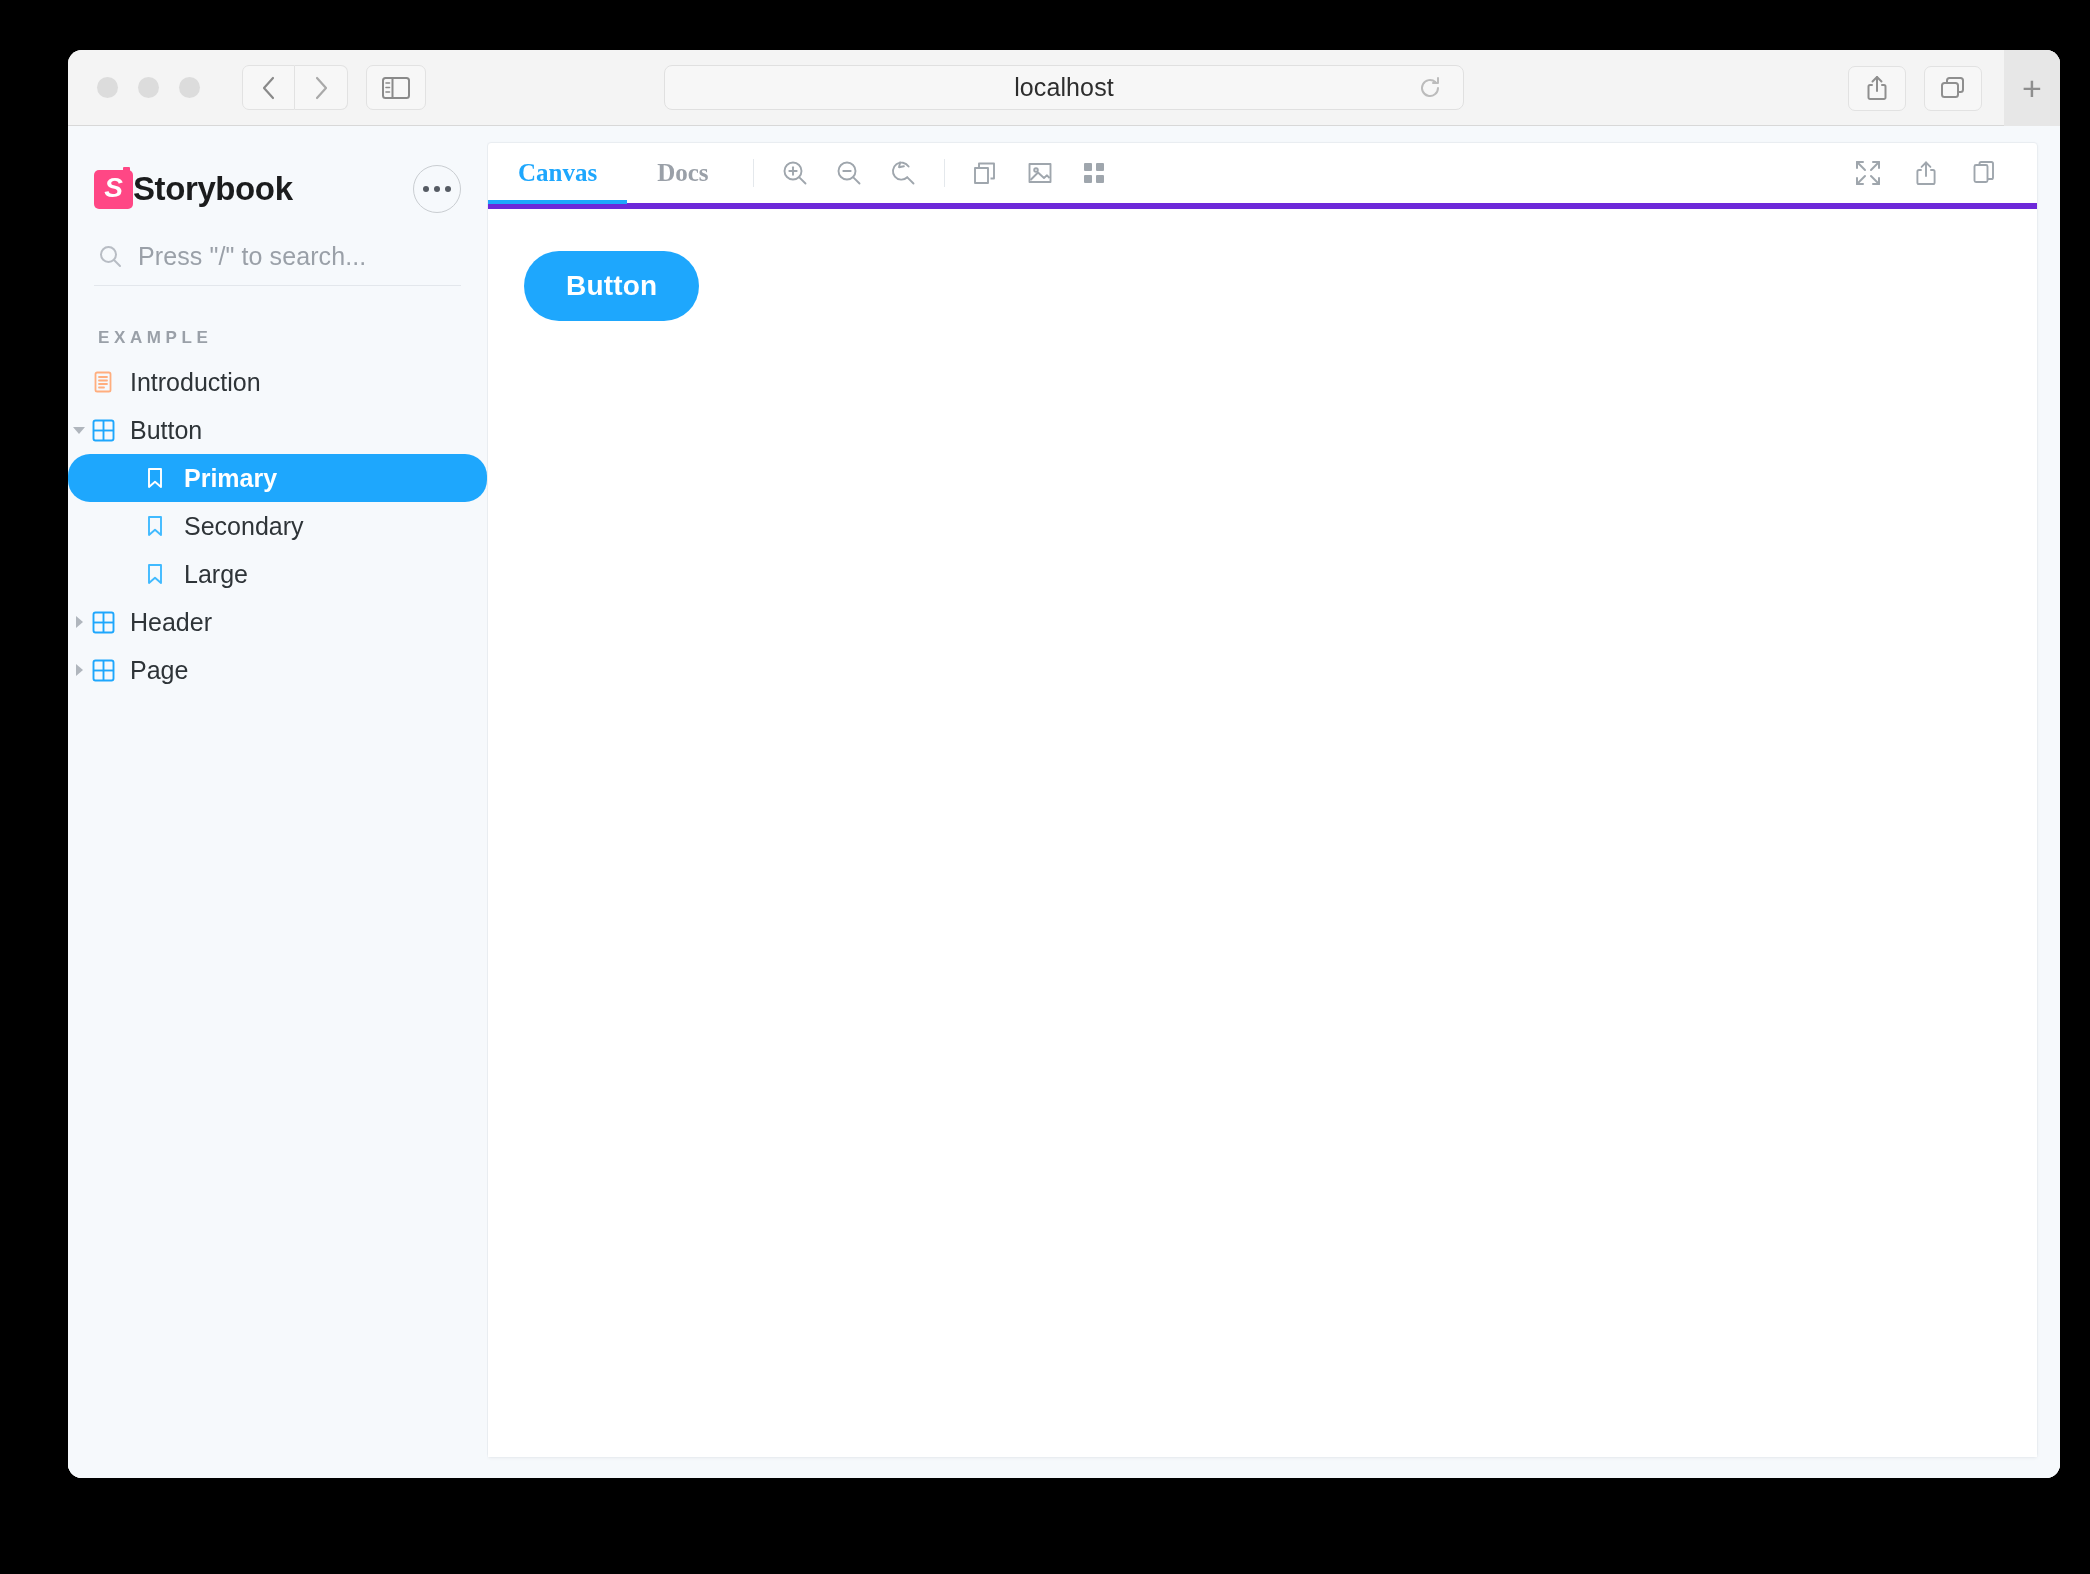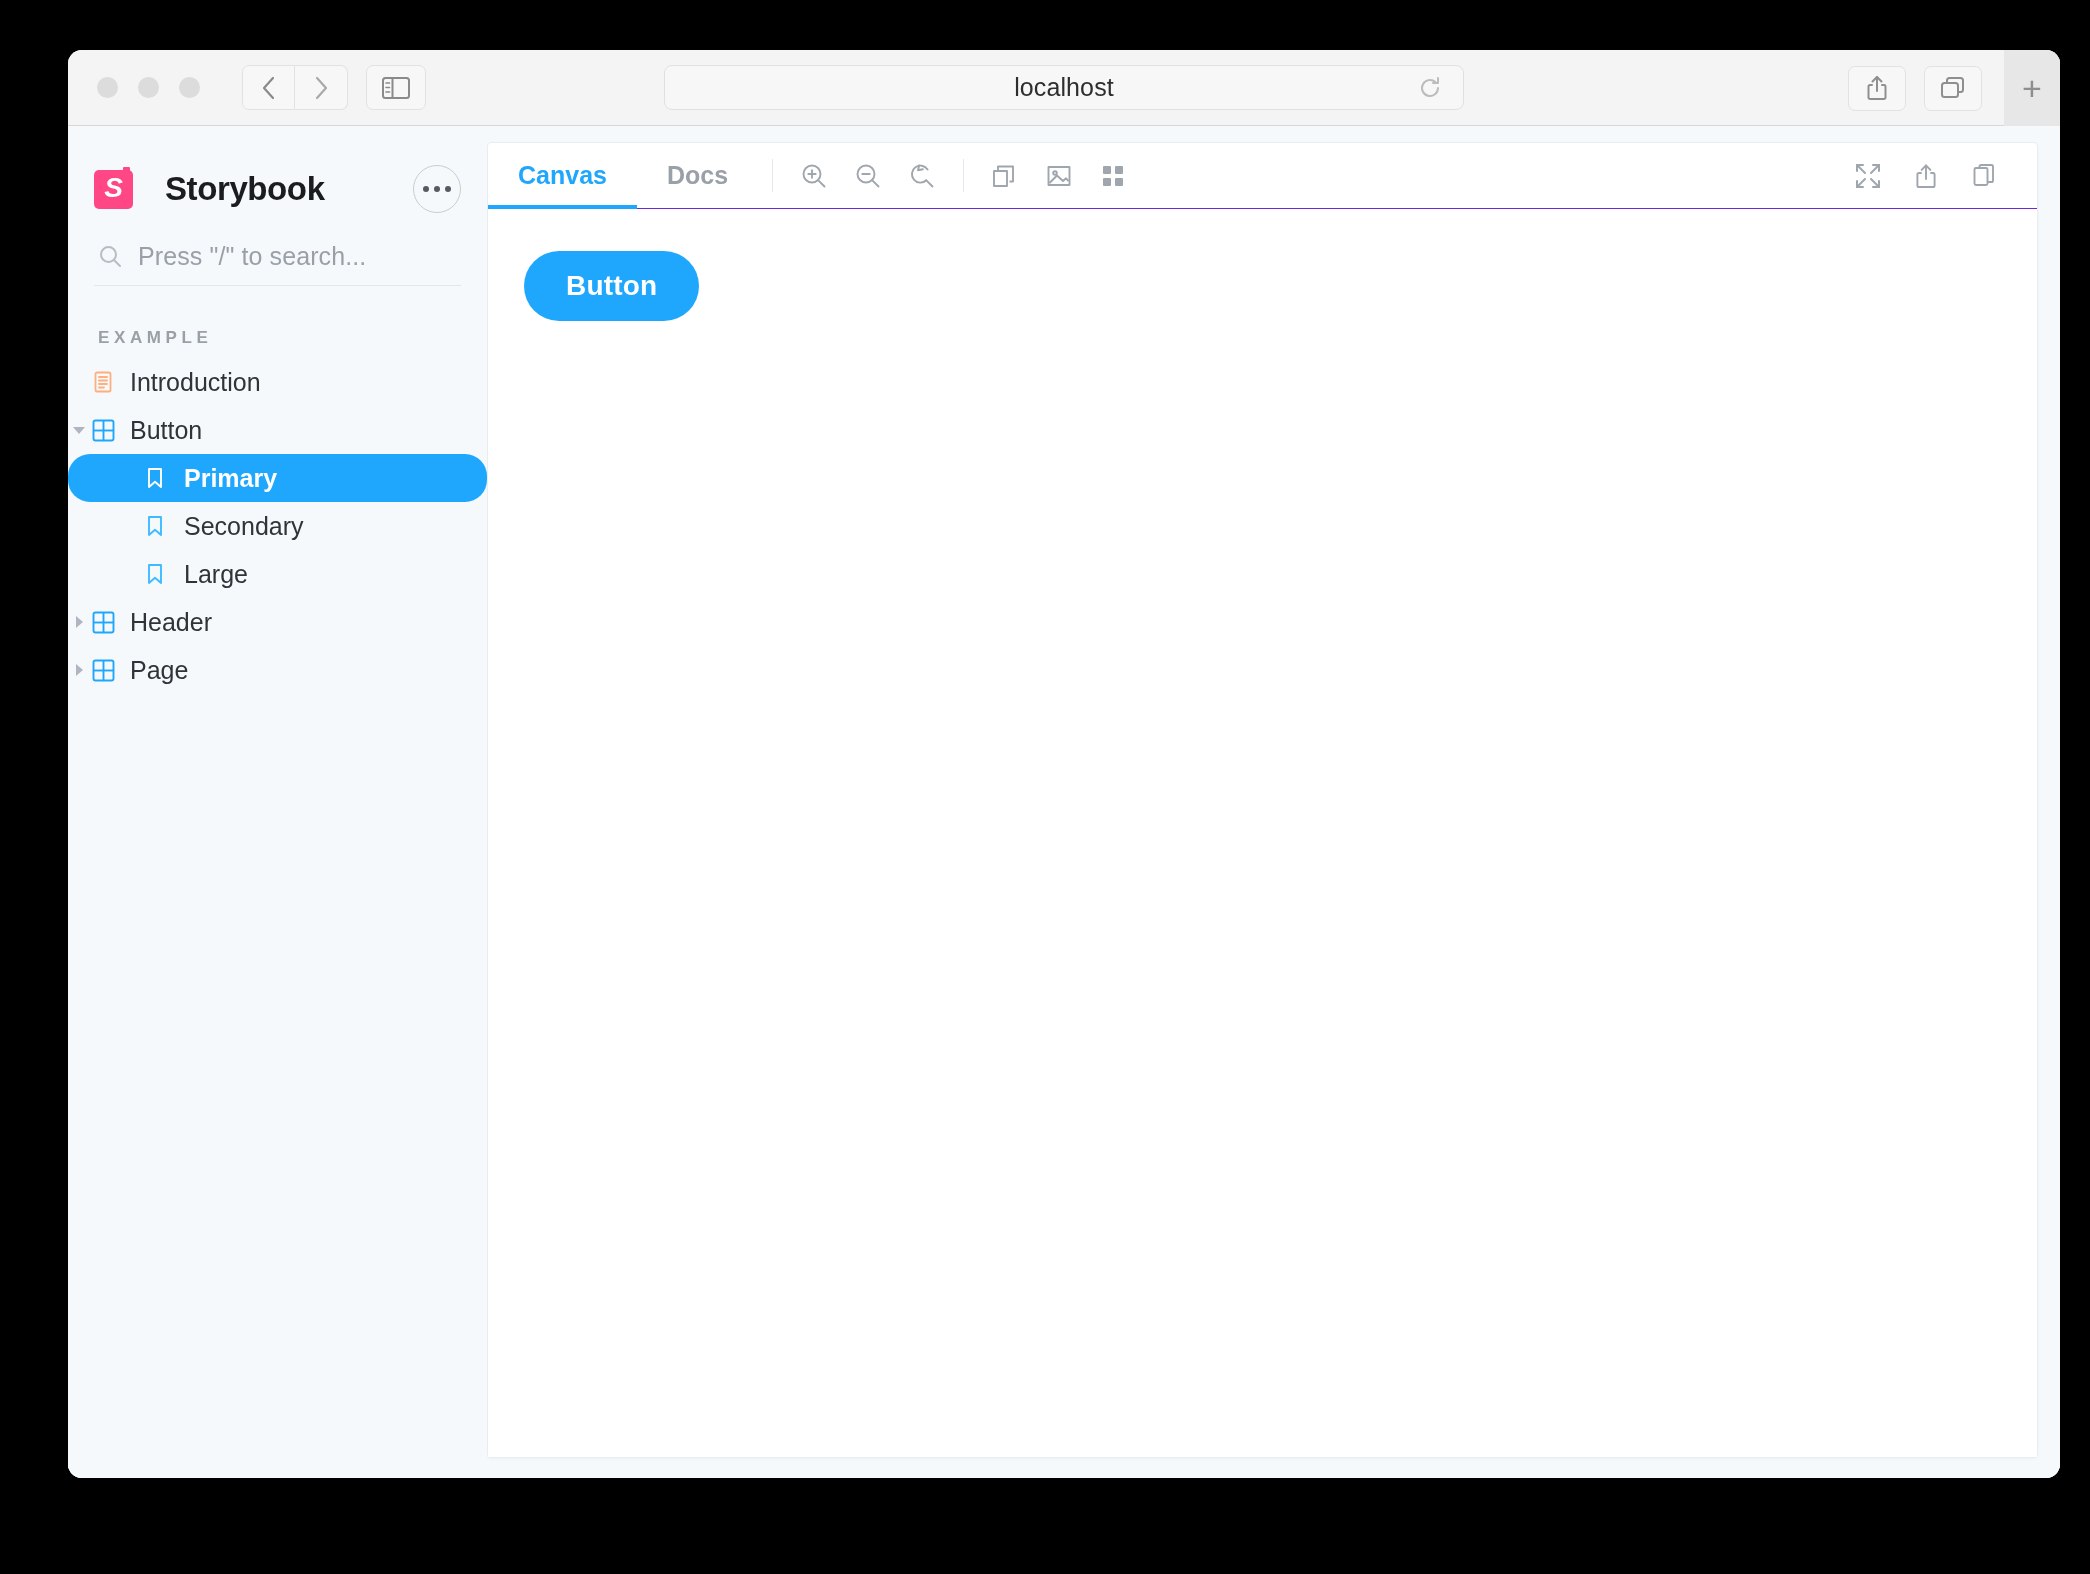--- a/index.html
+++ b/index.html
@@ -144,21 +144,21 @@
     position: absolute;
     top: -3px; right: 3px;
     width: 7px; height: 9px;
     background: #ff4785;
     border-radius: 1px;
   }
   .sb-brand-name {
     font-size: 33px;
     font-weight: bold;
     color: #1b1c1d;
-    margin-left: 32px;
+    margin-left: 0;
     letter-spacing: -.4px;
   }
   .sb-menu-btn {
     margin-left: auto;
     width: 48px; height: 48px;
     border-radius: 50%;
     border: 1px solid #c9cdd1;
     background: transparent;
     display: flex; align-items: center; justify-content: center;
     gap: 5px;
@@ -234,23 +234,24 @@
     border-radius: 4px;
     display: flex;
     flex-direction: column;
     min-width: 0;
     box-shadow: 0 1px 3px rgba(0,0,0,0.04);
   }
 
   .sb-tabbar {
     height: 66px;
     flex: 0 0 66px;
-    border-bottom: 1px solid #6d28d9;
+    border-bottom: 6px solid #6d28d9;
     display: flex; align-items: stretch;
     padding: 0 24px 0 0;
+    font-family: Liberation Serif, serif;
   }
   .sb-tab {
     display: flex; align-items: center;
     padding: 0 30px;
     font-size: 25px;
     font-weight: bold;
     color: #9aa0a8;
     position: relative;
   }
   .sb-tab.active { color: #1ea7fd; }

